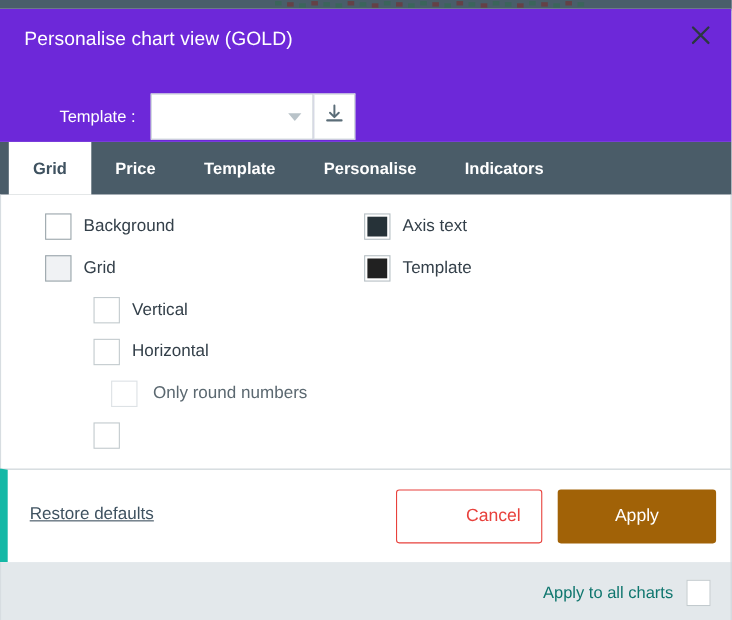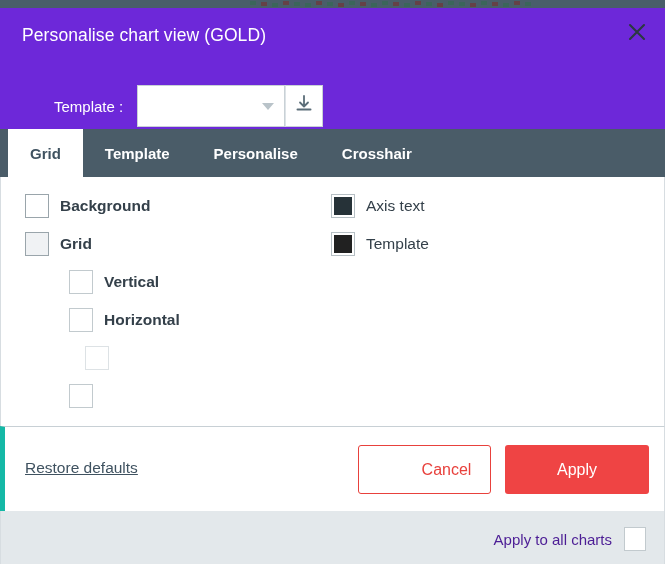--- a/index.html
+++ b/index.html
@@ -148,24 +148,23 @@
   .dlg-body {
     position: relative;
     height: 249px;
     background: #ffffff;
     border-left: 1px solid #d7dde1;
     border-right: 1px solid #d7dde1;
     box-sizing: border-box;
   }
   .col-left {
     position: absolute;
-    left: 24px;
+    left: 40px;
     top: 10px;
     width: 300px;
-    font-weight: bold;
   }
   .col-right {
     position: absolute;
     left: 330px;
     top: 10px;
     width: 300px;
     text-align: center;
   }
 
   .opt {
@@ -208,21 +207,21 @@
   .indent1 { margin-left: 44px; }
   .indent2 { margin-left: 60px; }
   .indent2 .lbl { margin-left: 14px; }
 
   
   .dlg-foot {
     position: relative;
     height: 85px;
     background: #ffffff;
     border-top: 1px solid #c8d0d5;
-    border-left: 5px solid #14b8a6;
+    border-left: 7px solid #14b8a6;
     border-right: 1px solid #d7dde1;
     box-sizing: border-box;
   }
   .restore {
     position: absolute;
     left: 20px;
     top: 32px;
     font-size: 15.5px;
     color: #3f5260;
     text-decoration: underline;
@@ -244,21 +243,21 @@
     left: 353px;
     width: 133px;
     background: #ffffff;
     border: 1px solid #e8413c;
     color: #e8413c;
     padding-left: 44px;
   }
   .btn-apply {
     left: 500px;
     width: 144px;
-    background: #ef4444;
+    background: #a16207;
     color: #ffffff;
     border: none;
   }
 
   
   .dlg-strip {
     height: 53px;
     background: #e3e8eb;
     border-left: 1px solid #d7dde1;
     border-right: 1px solid #d7dde1;
@@ -267,21 +266,21 @@
   }
   .strip-inner {
     position: absolute;
     right: 18px;
     top: 16px;
     display: flex;
     align-items: center;
   }
   .strip-inner .lbl {
     font-size: 15px;
-    color: #4c1d95;
+    color: #0f766e;
     margin-right: 12px;
   }
   .cb-white {
     width: 22px;
     height: 24px;
     background: #ffffff;
     border: 1px solid #c2cace;
     box-sizing: border-box;
     cursor: pointer;
   }
@@ -341,23 +340,24 @@
             <path d="M10 2 L10 12 M6 8.5 L10 12.5 L14 8.5" stroke="#5b6d78" stroke-width="1.8" fill="none" stroke-linecap="round" stroke-linejoin="round"></path>
             <path d="M3.5 15.5 L16.5 15.5" stroke="#5b6d78" stroke-width="2" stroke-linecap="round"></path>
           </svg>
         </span>
       </div>
     </div>
   </div>
 
   <div class="tabs">
     <div class="tab active">Grid</div>
+    <div class="tab">Price</div>
     <div class="tab">Template</div>
     <div class="tab">Personalise</div>
-    <div class="tab">Crosshair</div>
+    <div class="tab">Indicators</div>
   </div>
 
   <div class="dlg-body">
 
     <div class="col-left">
 
       <div class="opt">
         <span class="cb"></span>
         <span class="lbl">Background</span>
       </div>
@@ -372,20 +372,21 @@
         <span class="lbl">Vertical</span>
       </div>
 
       <div class="opt indent1">
         <span class="cb light"></span>
         <span class="lbl">Horizontal</span>
       </div>
 
       <div class="opt indent2 dim">
         <span class="cb lighter"></span>
+        <span class="lbl">Only round numbers</span>
       </div>
 
       <div class="opt indent1">
         <span class="cb light"></span>
       </div>
 
     </div>
 
     <div class="col-right">
 

